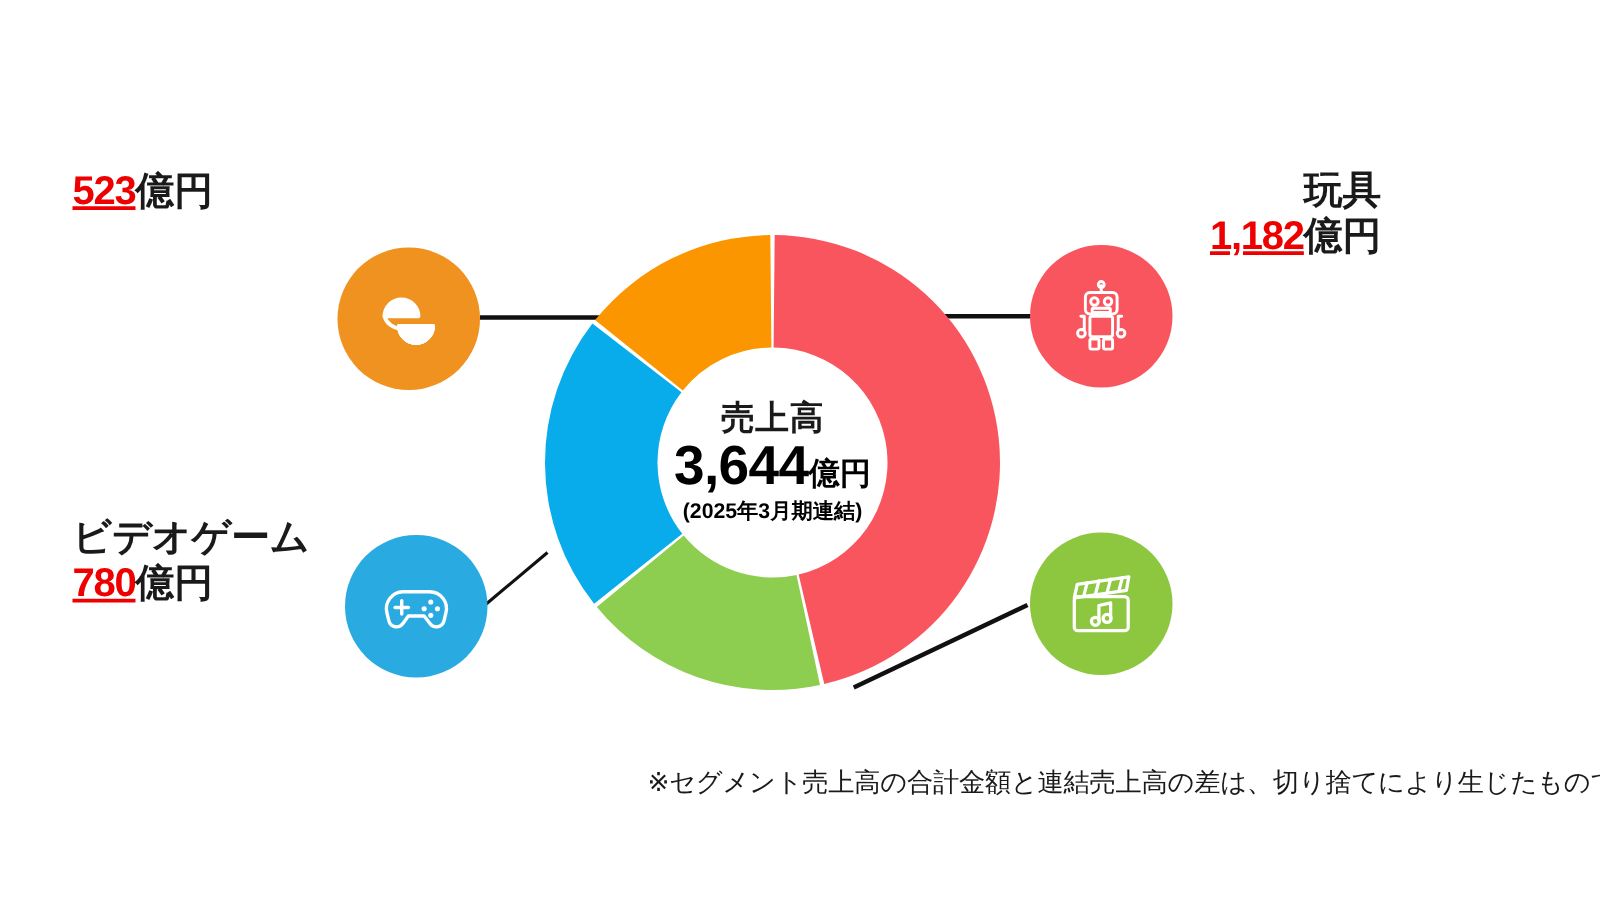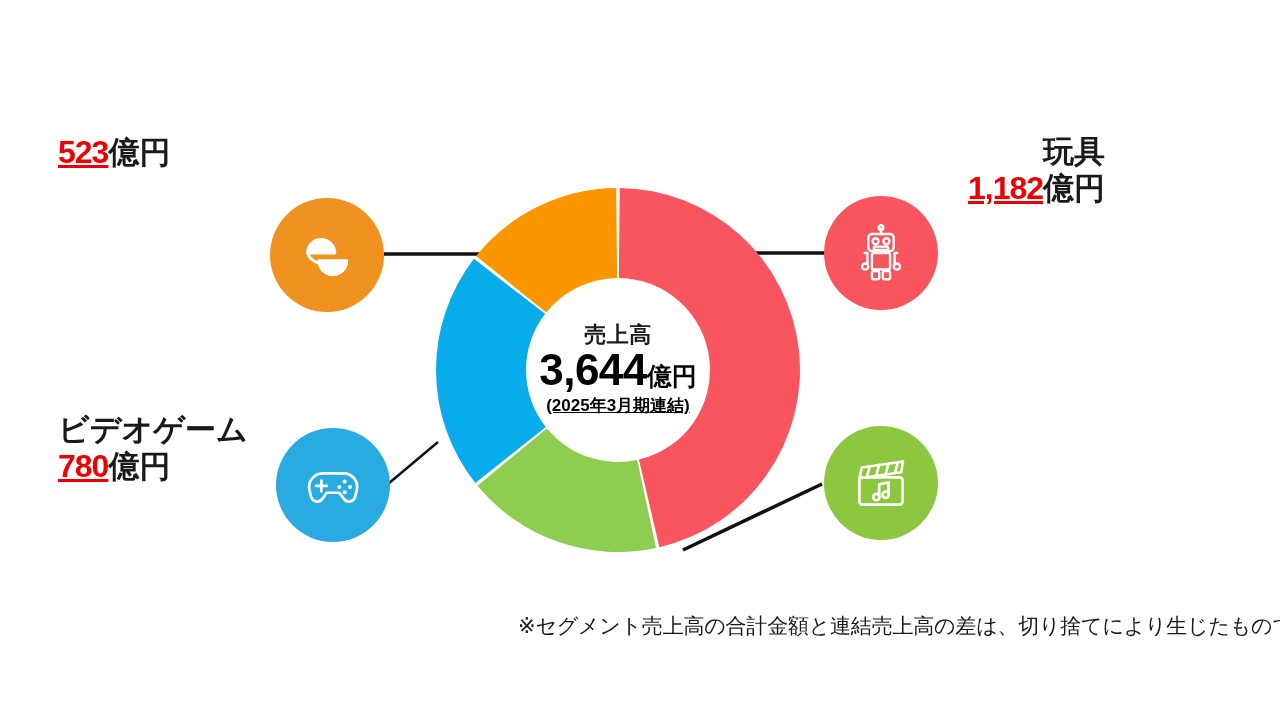--- a/index.html
+++ b/index.html
@@ -39,21 +39,21 @@
     top: 180px;
     width: 380px;
     height: 380px;
     display: flex;
     flex-direction: column;
     align-items: center;
     justify-content: center;
     pointer-events: none;
   }
   .center-title {
-    font-size: 22px;
+    font-size: 27px;
     font-weight: 700;
     line-height: 1.1;
     letter-spacing: 0.5px;
     color: #1a1a1a;
     margin-bottom: 1px;
   }
   .center-amount {
     line-height: 1.0;
     white-space: nowrap;
     color: #000000;
@@ -66,21 +66,20 @@
   }
   .center-amount .unit {
     font-size: 25px;
     font-weight: 700;
   }
   .center-note {
     font-size: 17px;
     font-weight: 700;
     color: #000000;
     white-space: nowrap;
-    text-decoration: underline;
   }
 
   
   .lines-svg {
     position: absolute;
     left: 0; top: 0;
     width: 1280px;
     height: 720px;
     pointer-events: none;
   }

